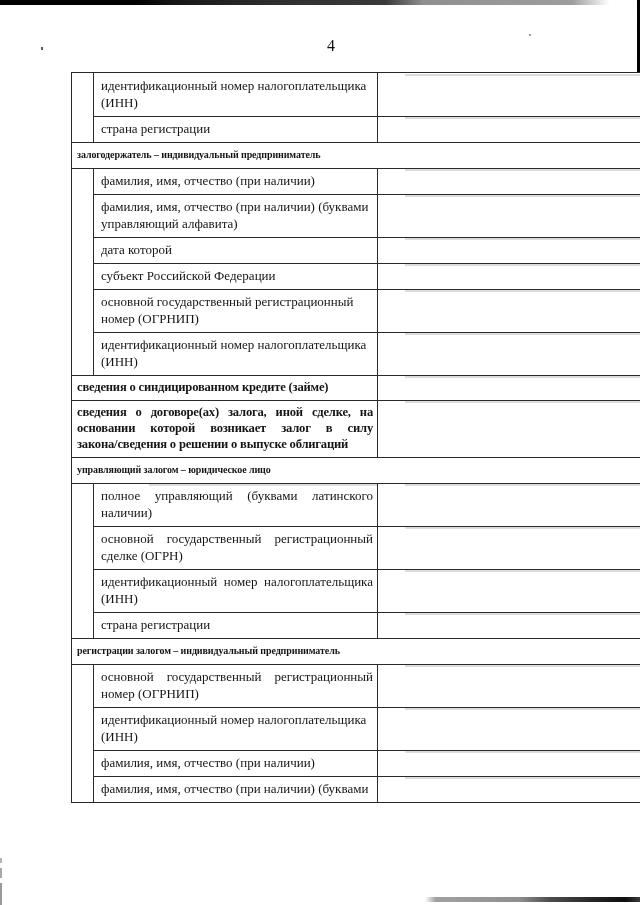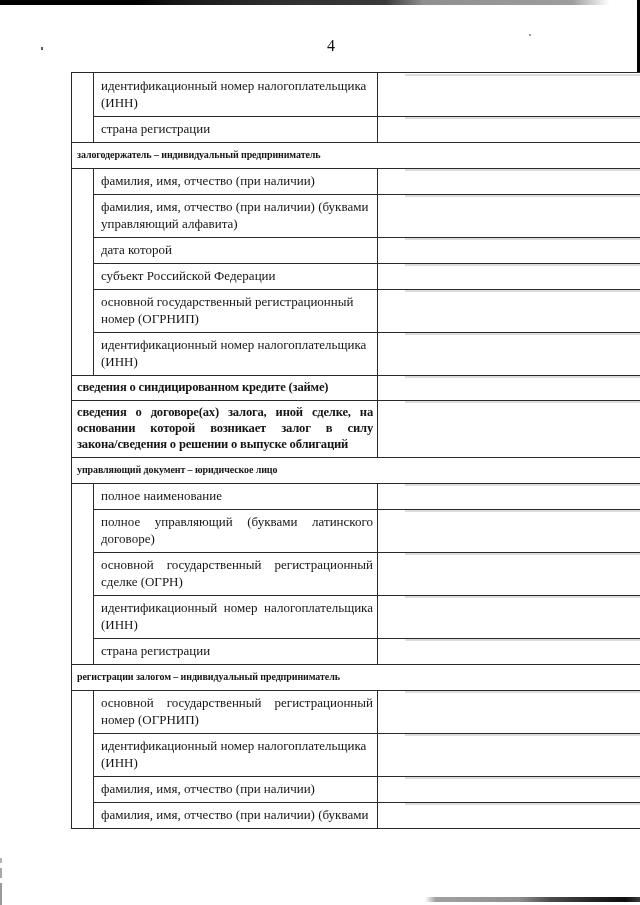--- a/index.html
+++ b/index.html
@@ -181,35 +181,32 @@
     <div class="row row--wide bt-full">
       <div class="cell--label">
         <div class="line line--stretch">сведения о договоре(ах) залога, иной сделке, на</div>
         <div class="line line--stretch">основании которой возникает залог в силу</div>
         <div class="line">закона/сведения о решении о выпуске облигаций</div>
       </div>
       <div class="cell--value"></div>
     </div>
     <div class="row row--section bt-full">
       <div class="cell--label">
-        <div class="line">управляющий документ – юридическое лицо</div>
+        <div class="line">управляющий залогом – юридическое лицо</div>
       </div>
     </div>
     <div class="row row--field bt-full">
       <div class="cell--indent"></div>
-      <div class="cell--label">
-        <div class="line">полное наименование</div>
-      </div>
       <div class="cell--value"></div>
     </div>
     <div class="row row--field bt-part">
       <div class="cell--indent"></div>
       <div class="cell--label">
         <div class="line line--stretch">полное управляющий (буквами латинского</div>
-        <div class="line">договоре)</div>
+        <div class="line">наличии)</div>
       </div>
       <div class="cell--value"></div>
     </div>
     <div class="row row--field bt-part">
       <div class="cell--indent"></div>
       <div class="cell--label">
         <div class="line line--stretch">основной государственный регистрационный</div>
         <div class="line">сделке (ОГРН)</div>
       </div>
       <div class="cell--value"></div>

